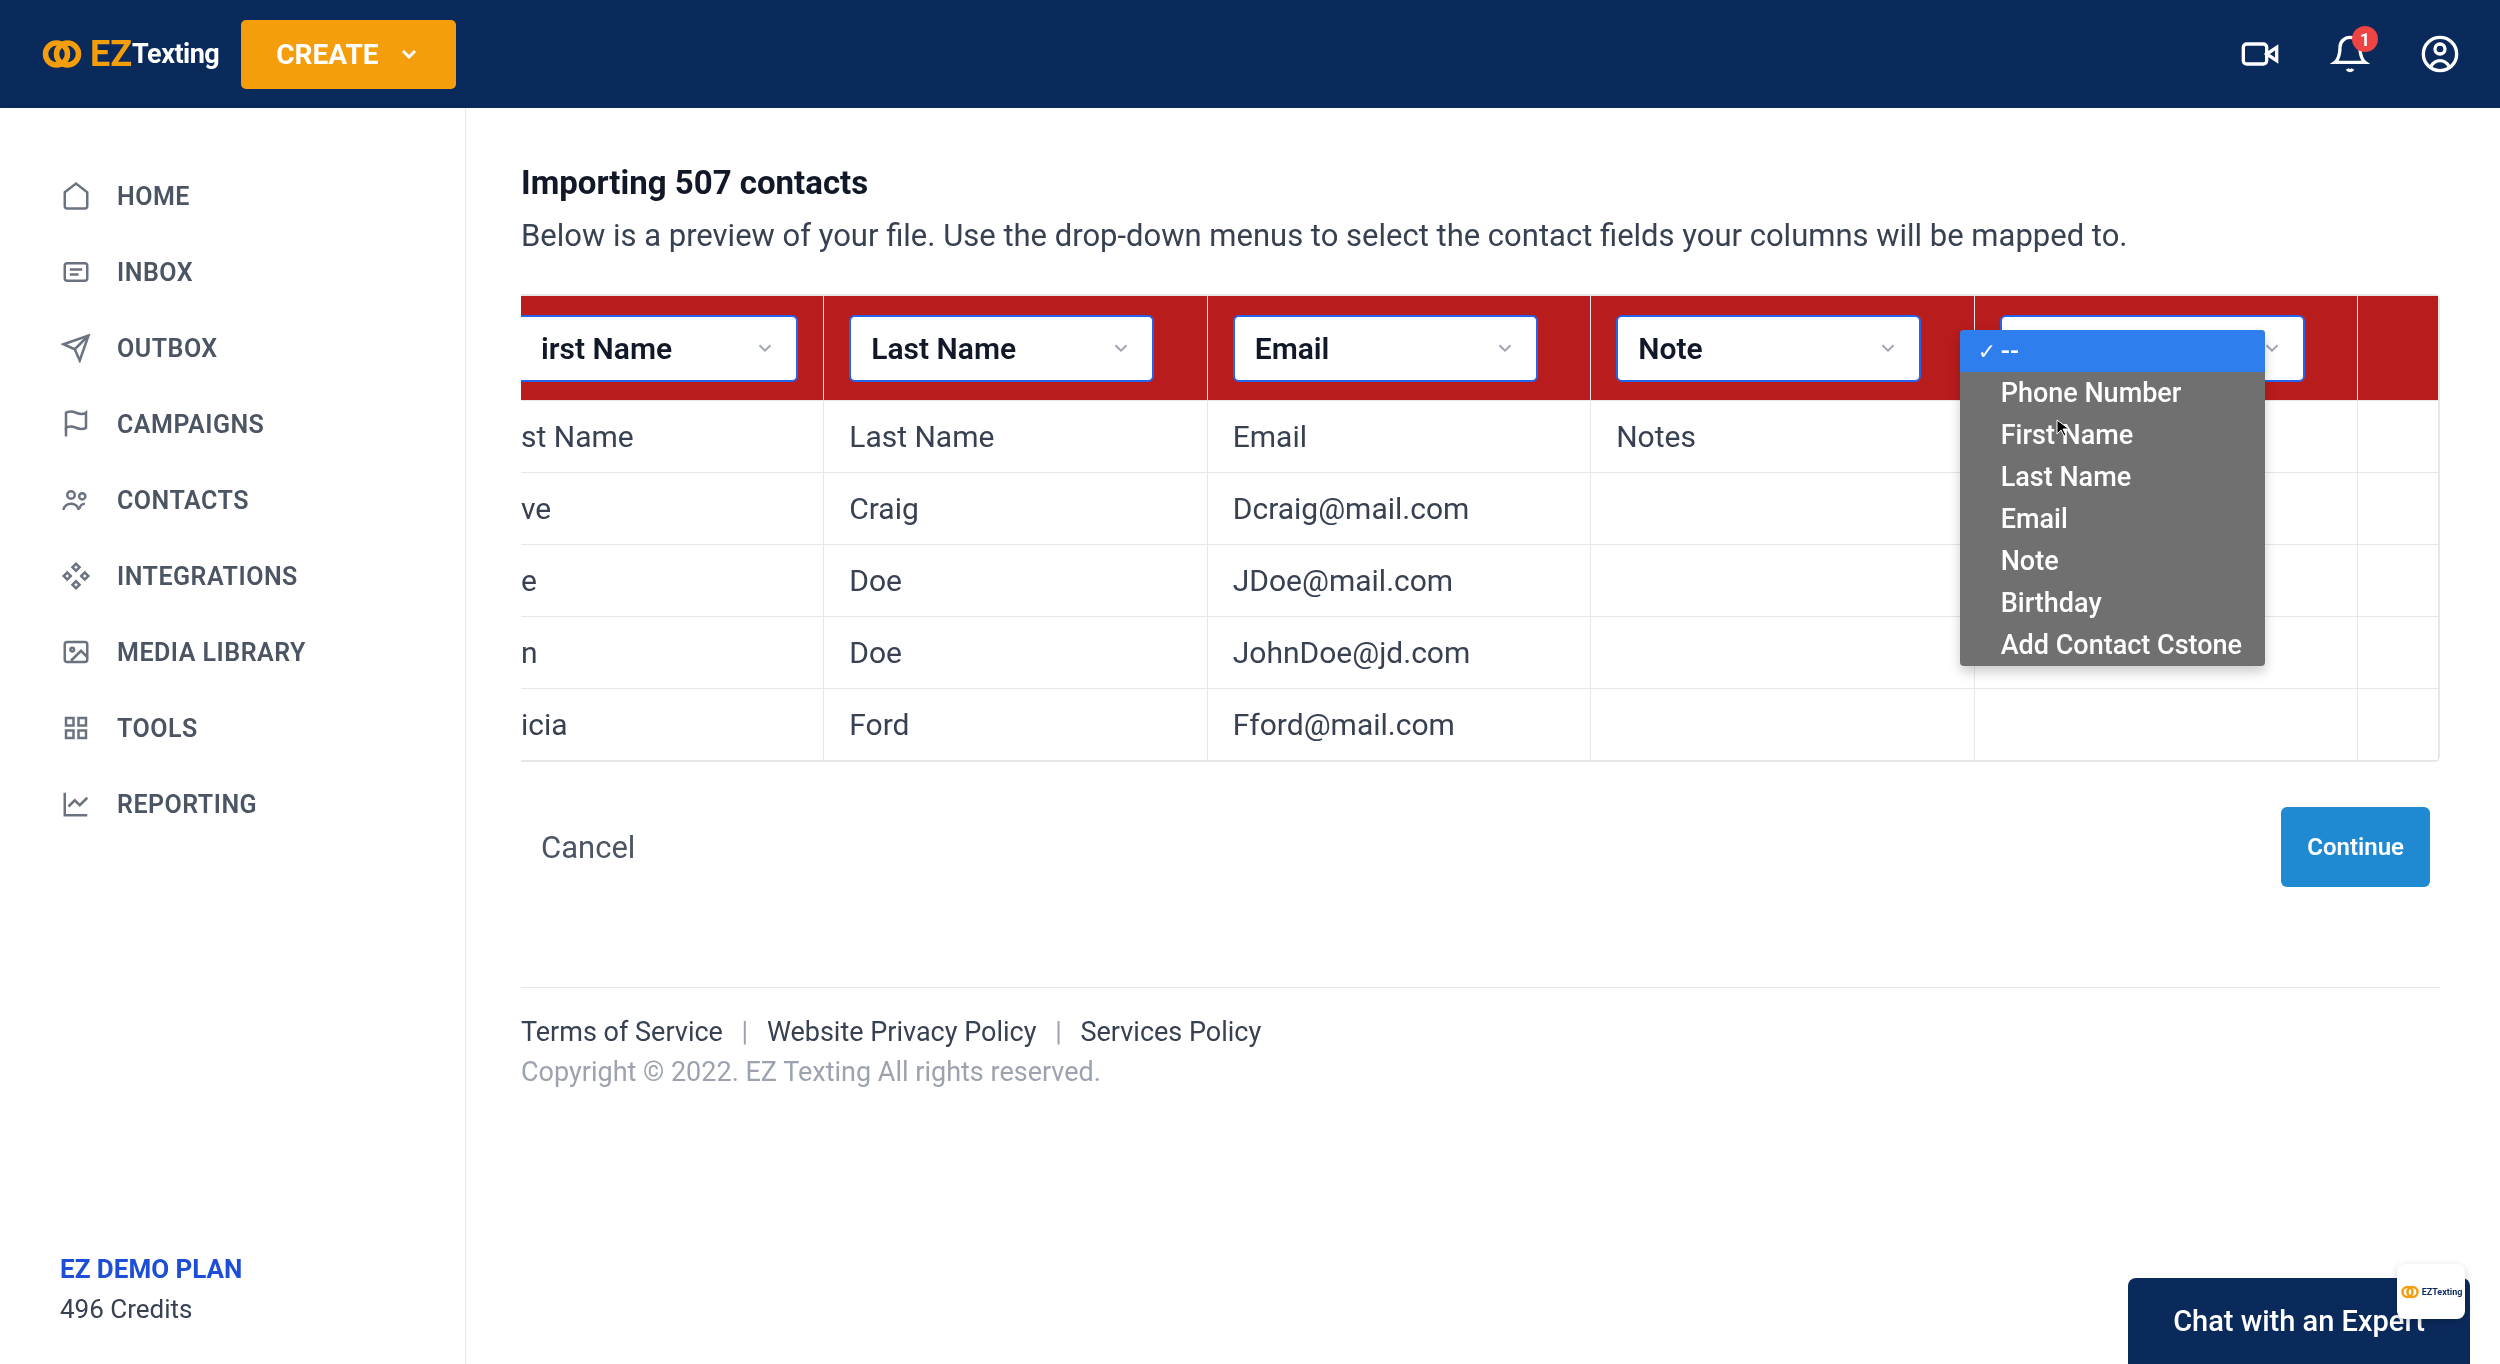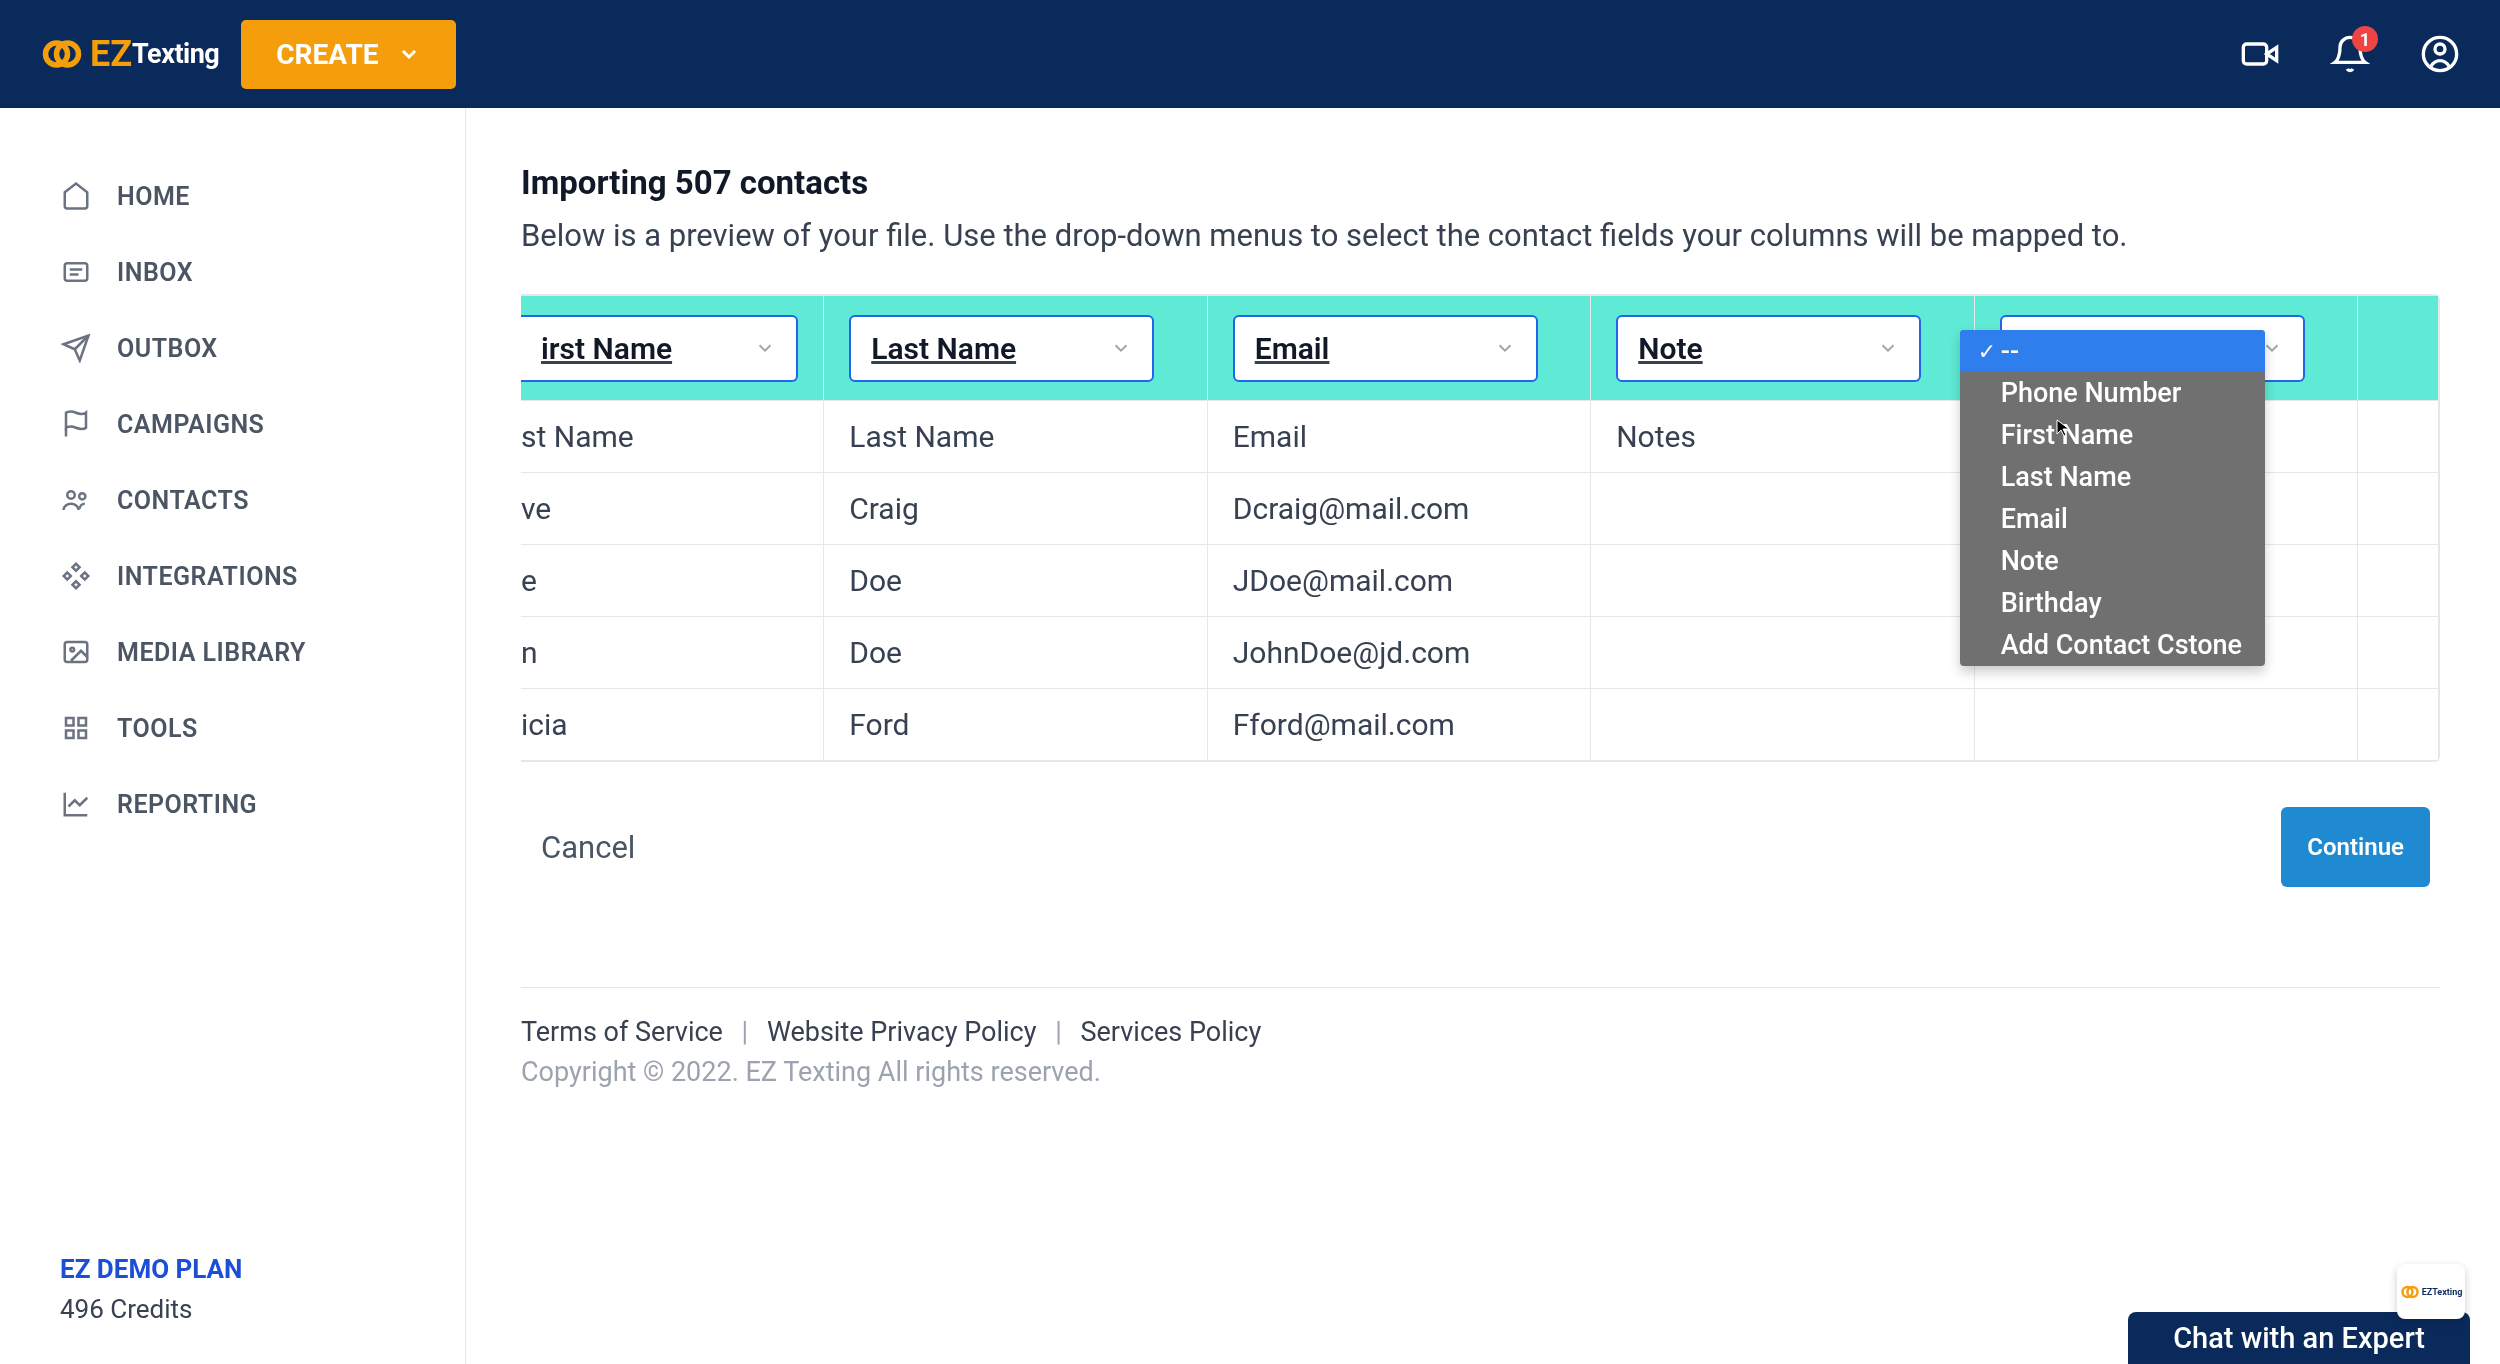--- a/index.html
+++ b/index.html
@@ -25,21 +25,21 @@
     .plan-name { color: #1d4ed8; font-weight: 700; font-size: 26px; margin-bottom: 10px; }
     .credits { color: #374151; font-size: 26px; }
 
     .main { flex: 1; background: #fff; padding: 55px 60px 0 55px; position: relative; overflow: hidden; }
     .page-title { font-size: 33px; font-weight: 700; color: #111827; margin-bottom: 15px; }
     .page-subtitle { font-size: 31px; color: #374151; margin-bottom: 40px; }
 
     .table-wrap { border: 1px solid #e5e7eb; border-left: none; border-radius: 0 6px 6px 0; overflow: visible; position: relative; }
     .table { width: 100%; border-collapse: collapse; table-layout: fixed; }
     .table th, .table td { border: 1px solid #e5e7eb; padding: 18px 25px; font-size: 30px; color: #374151; text-align: left; vertical-align: middle; }
-    .table th { height: 105px; background: #5eead4; text-decoration: underline; }
+    .table th { height: 105px; background: #b91c1c; }
     .table td { height: 58px; }
     .col-dropdown { display: flex; align-items: center; justify-content: space-between; border: 2px solid #2563eb; border-radius: 6px; padding: 14px 20px; background: #fff; cursor: pointer; width: 100%; max-width: 305px; }
     .col-dropdown-label { font-weight: 600; font-size: 30px; color: #111827; }
     .chevron { color: #9ca3af; }
 
     .col1 { width: 300px; }
     .col2 { width: 380px; }
     .col3 { width: 380px; }
     .col4 { width: 380px; }
     .col5 { width: 380px; }
@@ -54,21 +54,21 @@
 
     .actions { display: flex; justify-content: space-between; align-items: center; margin-top: 45px; padding: 0 10px; }
     .cancel-btn { background: none; border: none; color: #4b5563; font-size: 31px; cursor: pointer; padding: 20px 10px; }
     .continue-btn { background: #1f8ad1; color: #fff; border: none; padding: 26px 26px; font-size: 24px; font-weight: 600; border-radius: 6px; cursor: pointer; }
 
     .footer-area { margin-top: 100px; border-top: 1px solid #e5e7eb; padding-top: 28px; }
     .footer-links { font-size: 27px; color: #374151; }
     .footer-links span { color: #9ca3af; margin: 0 12px; }
     .footer-copy { font-size: 27px; color: #9ca3af; margin-top: 8px; }
 
-    .chat-bar { position: absolute; bottom: 0; right: 30px; background: #0b2a5c; color: #fff; padding: 9px 45px; font-size: 29px; font-weight: 500; border-radius: 8px 8px 0 0; display: flex; align-items: center; gap: 15px; cursor: pointer; }
+    .chat-bar { position: absolute; bottom: 0; right: 30px; background: #0b2a5c; color: #fff; padding: 26px 45px; font-size: 29px; font-weight: 500; border-radius: 8px 8px 0 0; display: flex; align-items: center; gap: 15px; cursor: pointer; }
     .chat-logo { position: absolute; bottom: 45px; right: 35px; width: 68px; height: 55px; background: #fff; border-radius: 8px; box-shadow: 0 3px 8px rgba(0,0,0,0.2); display: flex; align-items: center; justify-content: center; z-index: 50; }
     .chat-logo-inner { color: #f59e0b; font-weight: bold; font-size: 11px; display: flex; align-items: center; }
 
     .cursor { position: absolute; top: 418px; left: 2055px; z-index: 200; pointer-events: none; }
     
     th { position: relative; }
   </style>
 </head>
 <body>
 

